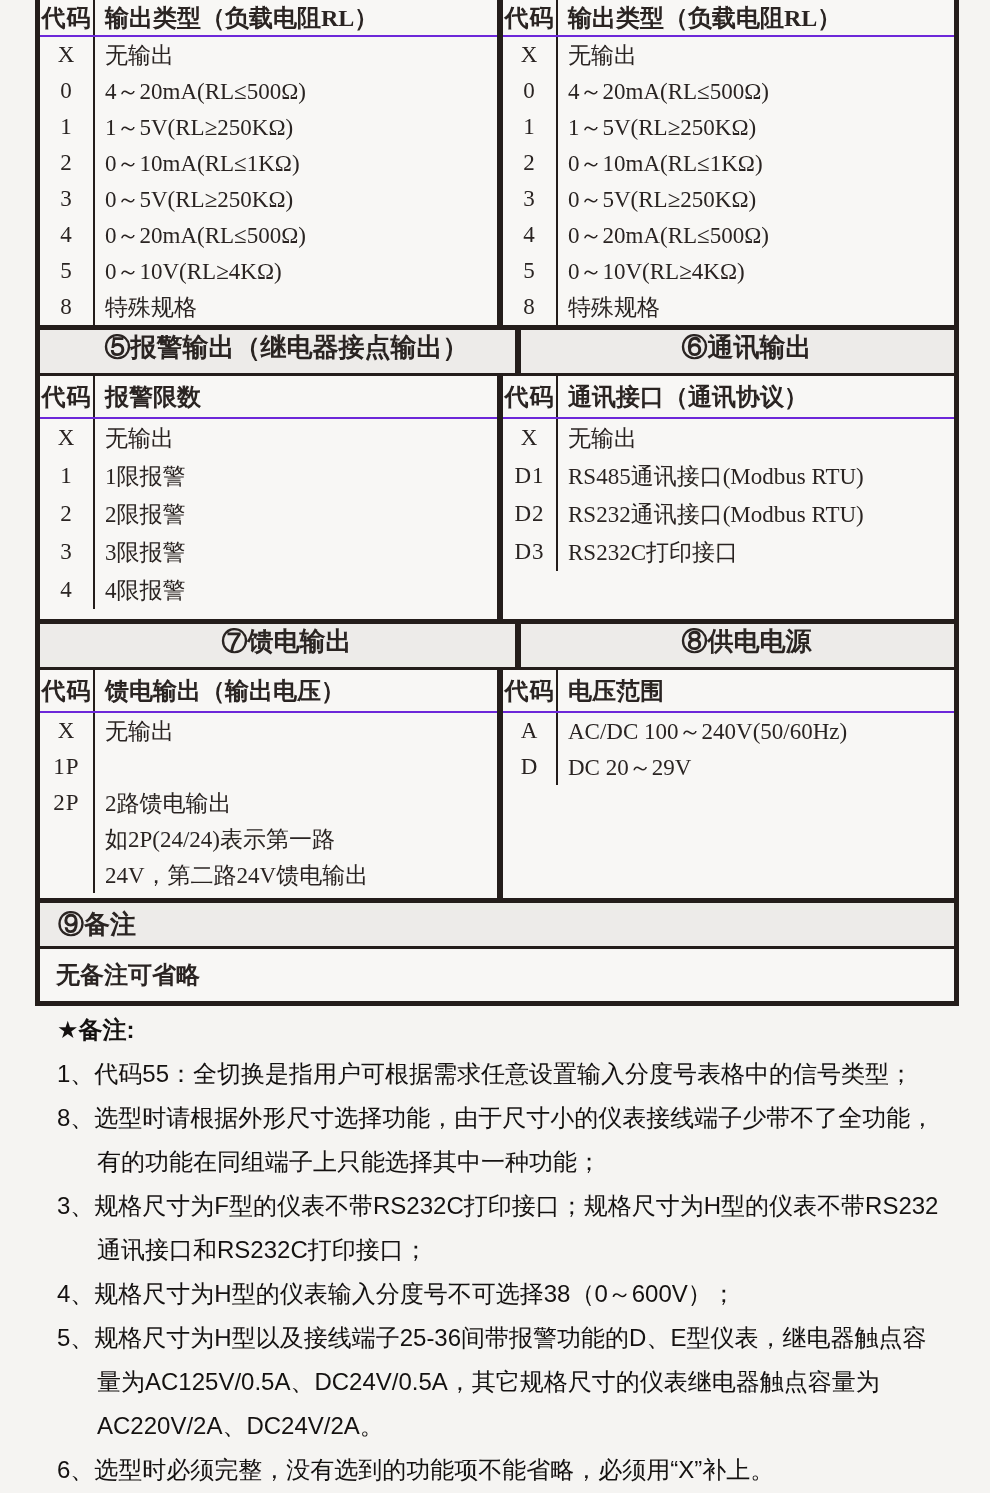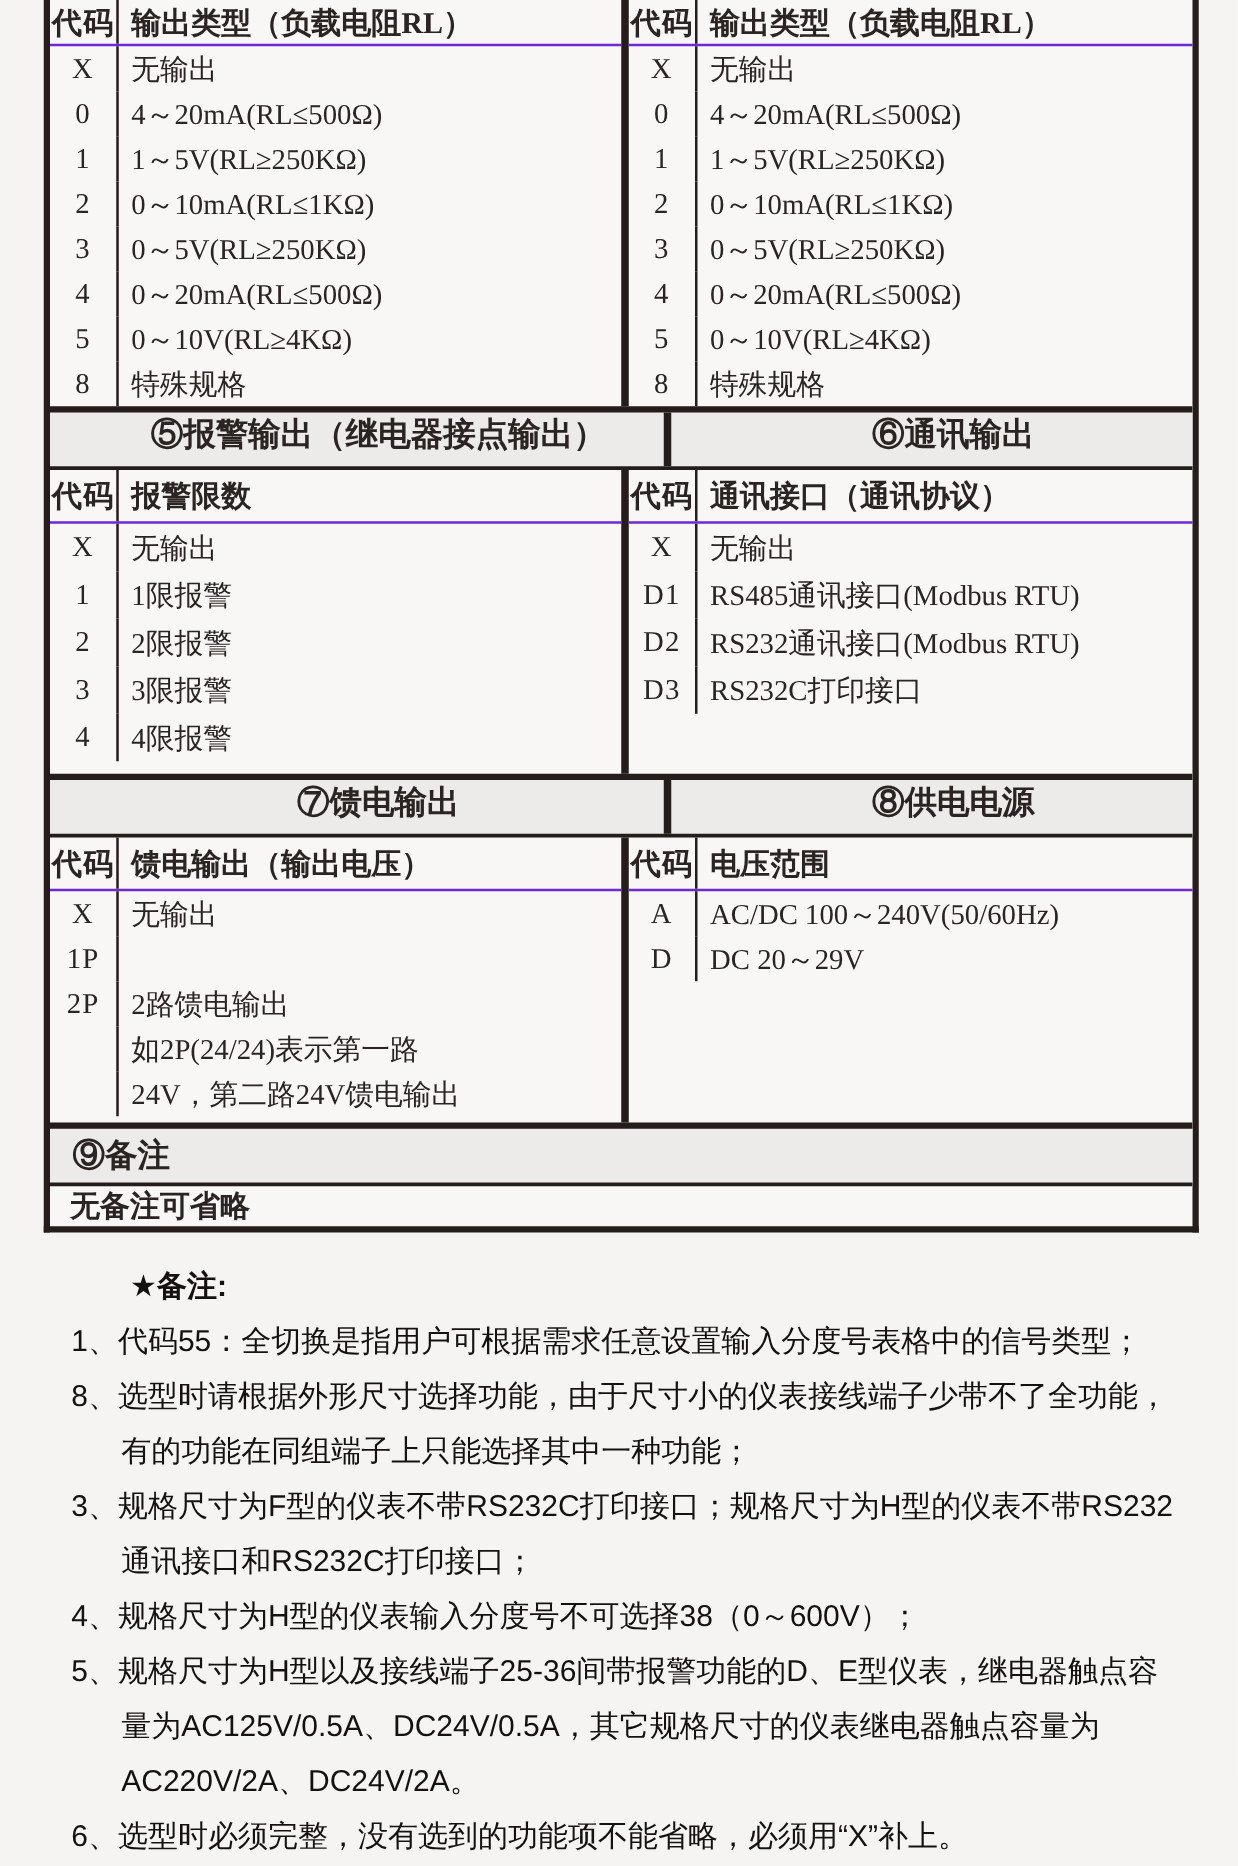--- a/index.html
+++ b/index.html
@@ -36,35 +36,35 @@
   .bodyB{height:200px;}
   .bodyB .row{height:38px;flex:none;}
   .bodyC{height:185px;}
   .bodyC .row{height:36px;flex:none;}
   .row{display:flex;align-items:stretch;}
   
   .band{
     border-top:5px solid #241d1b;border-bottom:3px solid #241d1b;
     background:#edebe9;
   }
-  .bandcell{height:43px;display:flex;align-items:center;padding-left:34px;
+  .bandcell{height:43px;display:flex;align-items:center;padding-left:18px;
     font-size:26px;font-weight:bold;white-space:nowrap;overflow:hidden;}
   .bandfull{height:43px;display:flex;align-items:center;padding-left:18px;
     font-size:26px;font-weight:bold;
     border-top:5px solid #241d1b;border-bottom:3px solid #241d1b;
     background:#edebe9;}
-  .lastrow{height:32px;display:flex;align-items:center;padding-left:16px;
+  .lastrow{height:52px;display:flex;align-items:center;padding-left:16px;
     font-size:24px;font-weight:bold;}
   
   .notes{
     position:absolute;left:57px;top:1008px;width:892px;
     font-family:"Liberation Sans","DejaVu Sans",sans-serif;
     font-size:24px;line-height:44px;color:#141110;
   }
-  .notes-heading{font-weight:bold;margin-left:47px;}
+  .notes-heading{font-weight:bold;}
   .note{padding-left:40px;text-indent:-40px;}
 </style>
 </head>
 <body>
 
 <div class="tbl">
 
   <div class="split">
     <div class="halfL">
       <div class="hdr hdrA">

